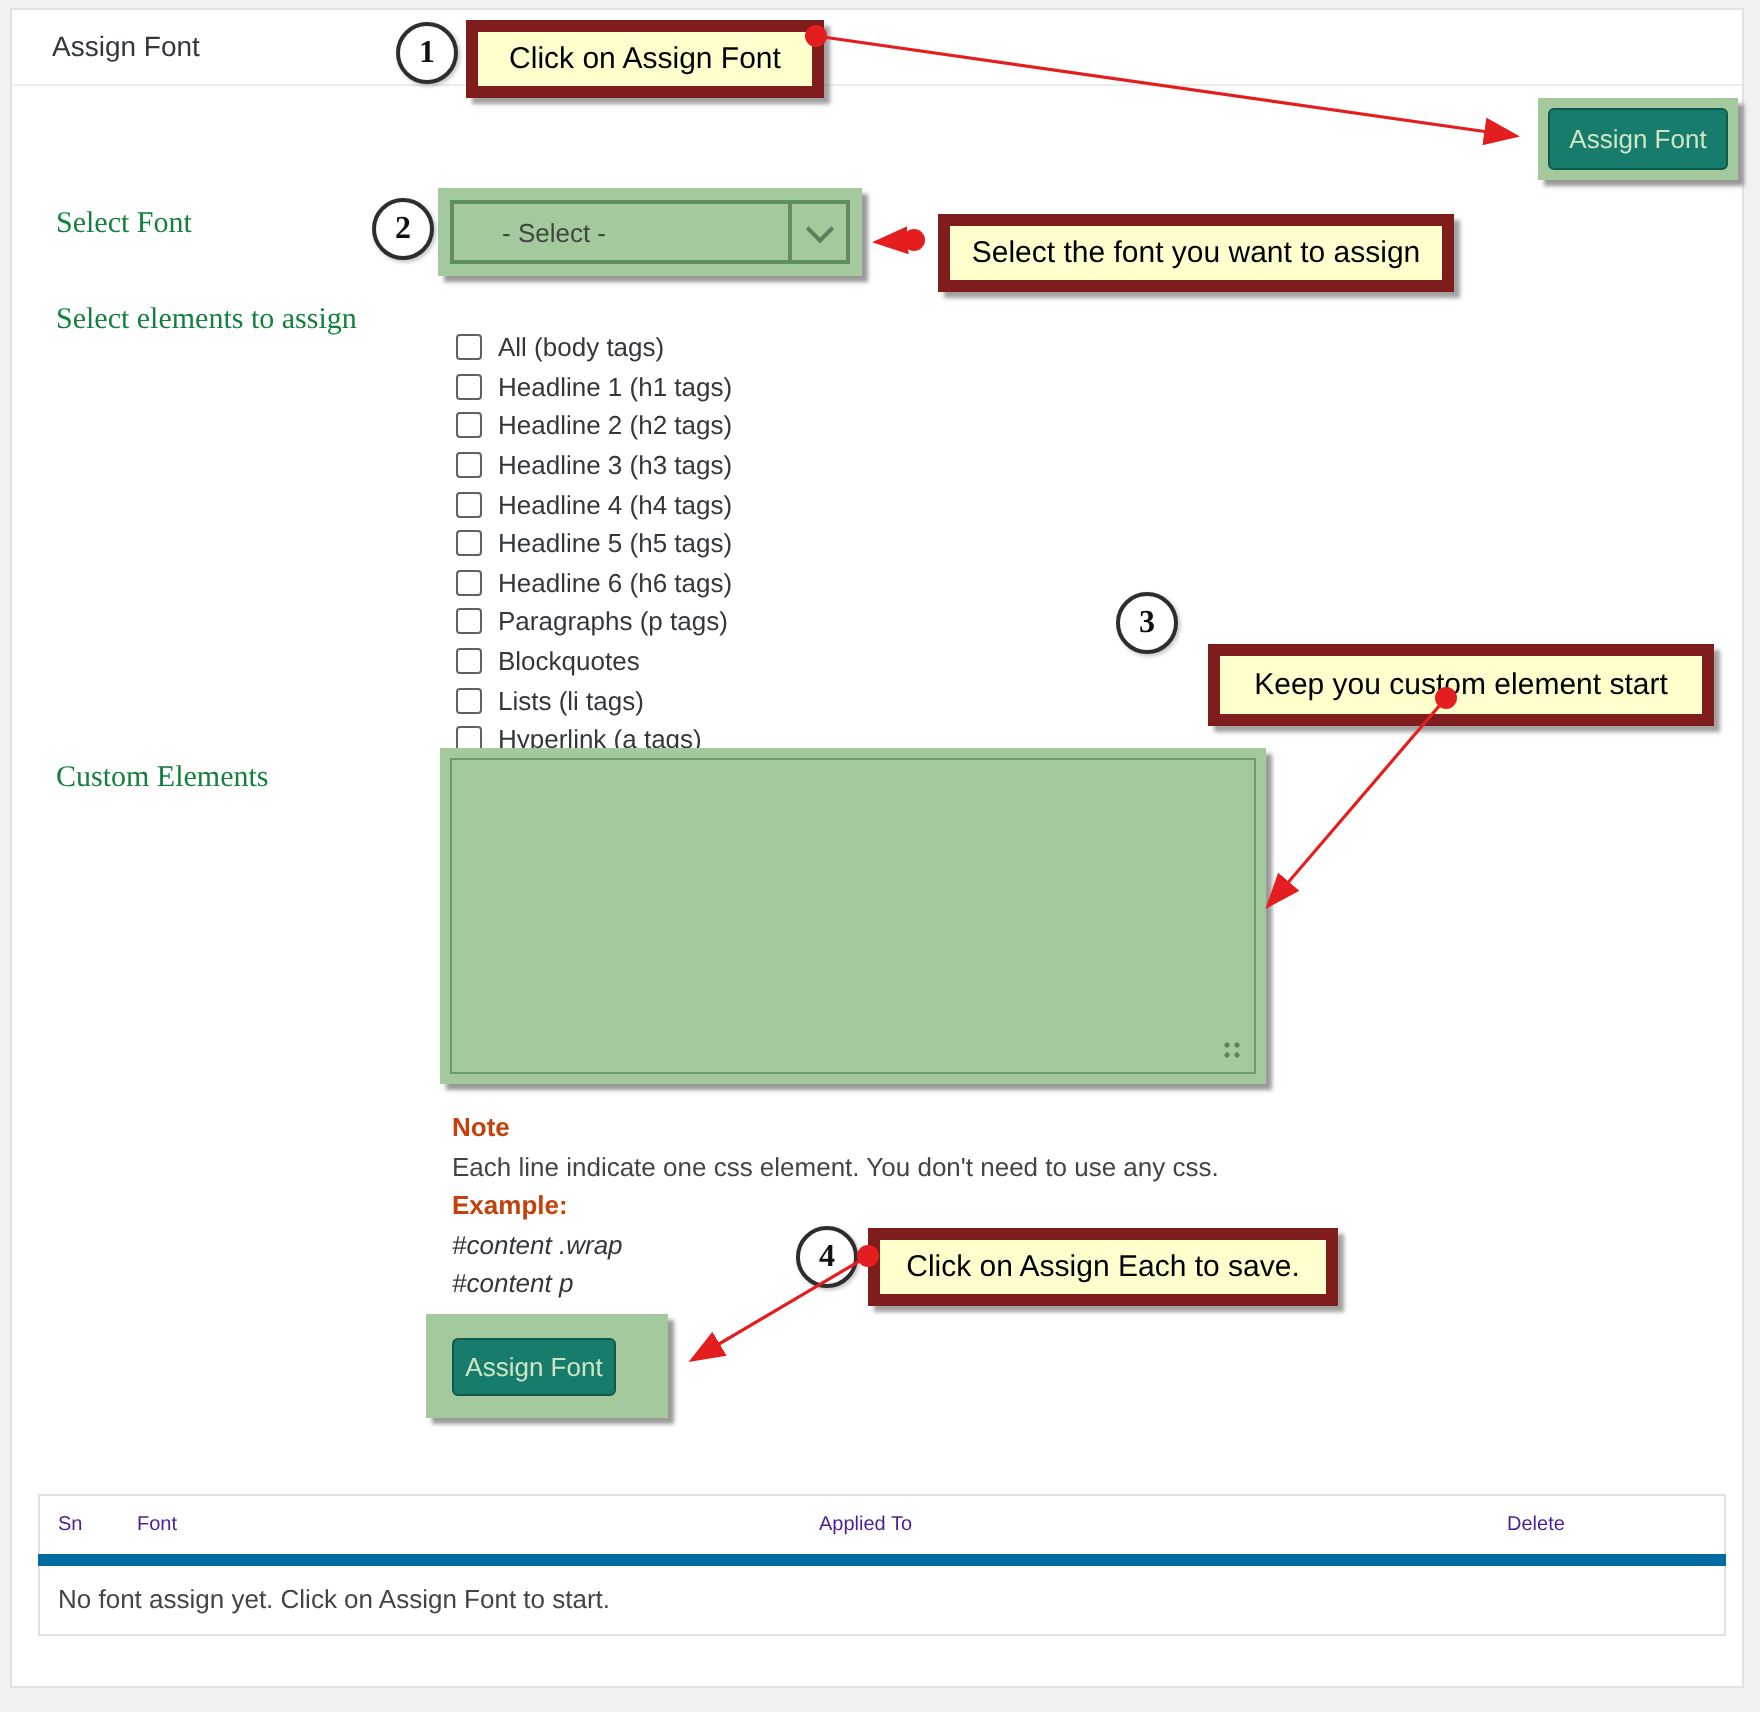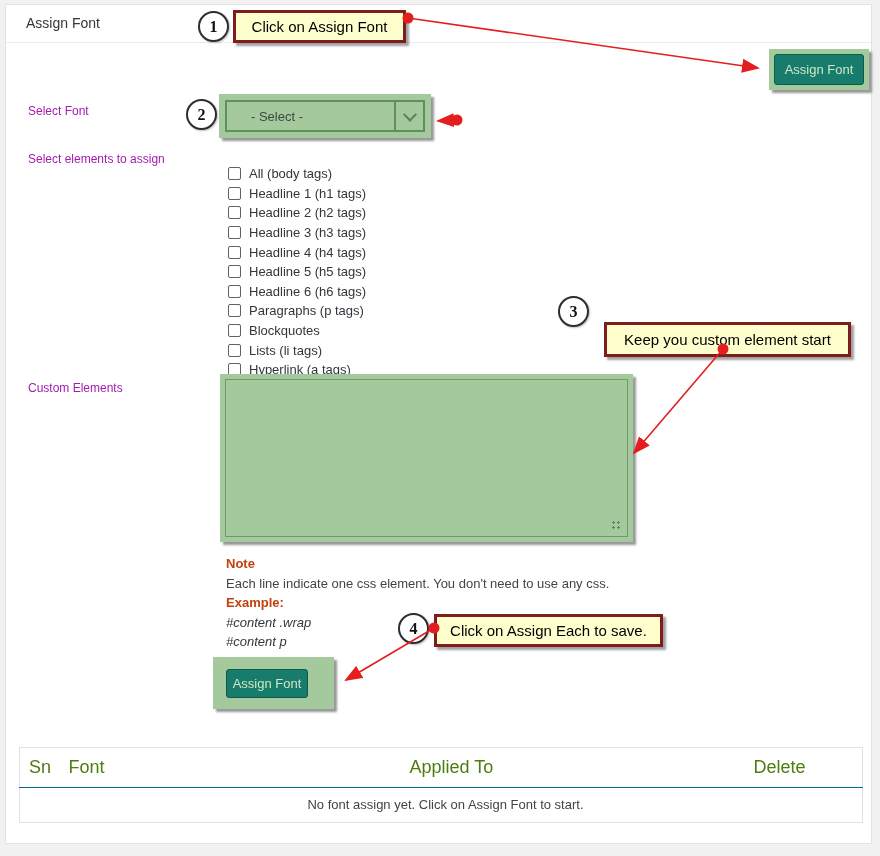--- a/index.html
+++ b/index.html
@@ -9,21 +9,21 @@
   }
   .panel{
     position:absolute;left:5px;top:4px;width:865px;height:838px;
     background:#ffffff;border:1px solid #e2e2e2;
   }
   .page-title{position:absolute;left:20px;top:10px;font-size:14px;color:#32373c;}
   .divider{position:absolute;left:0;right:0;top:37px;border-top:1px solid #ececec;height:0;}
 
   
   .callout{
-    position:absolute;background:#ffffcd;border:3px solid #7f1d1d;
+    position:absolute;background:#ffffcd;border:6px solid #7f1d1d;
     box-shadow:3px 3px 2px rgba(110,110,110,.65);
     font-size:15px;color:#000;display:flex;align-items:center;justify-content:center;
     text-align:center;white-space:nowrap;z-index:4;
   }
   .step-circle{
     position:absolute;width:31px;height:31px;box-sizing:border-box;
     border:2px solid #2d2d2d;border-radius:50%;background:#fff;
     display:flex;align-items:center;justify-content:center;
     font-family:"Liberation Serif",serif;font-weight:bold;font-size:16px;color:#111;
     box-shadow:1px 1px 2px rgba(0,0,0,.25);z-index:4;
@@ -51,42 +51,42 @@
 
   
   .ta-inner{position:absolute;inset:5px;border:1px solid #6e9b69;}
   .grip{
     position:absolute;right:6px;bottom:6px;width:11px;height:11px;
     background-image:radial-gradient(circle,#66805f 1.2px,transparent 1.4px);
     background-size:5px 5px;background-position:100% 100%;
   }
 
   
-  .flabel{position:absolute;font-size:12px;color:#a21caf;white-space:nowrap;}
+  .flabel{position:absolute;font-size:15px;color:#15803d;white-space:nowrap;font-family:Liberation Serif, serif;}
   .cb-list{position:absolute;left:222px;top:159px;display:flex;flex-direction:column;}
   .cb-row{height:19.6px;display:flex;align-items:center;}
   .cb{width:13px;height:13px;box-sizing:border-box;border:1px solid #616161;border-radius:2px;
     background:#fff;margin-right:8px;flex:none;cursor:pointer;}
   .cb-label{font-size:13px;color:#32373c;white-space:nowrap;}
 
   
   .note-block{position:absolute;left:220px;top:549px;font-size:13px;color:#444;line-height:19.5px;}
   .nb-bold{font-weight:bold;color:#c2410c;}
   .nb-italic{font-style:italic;color:#32373c;}
 
   
   .fonts-table{
     position:absolute;left:13px;top:742px;width:844px;border-collapse:collapse;
     background:#fff;border:1px solid #e1e1e1;table-layout:fixed;
   }
   .fonts-table th{
-    font-weight:400;text-align:left;font-size:18px;color:#4d7c0f;
-    padding:9px 0 9px 9px;border-bottom:1px solid #0369a1;overflow:hidden;
-  }
-  .fonts-table td{font-size:13px;color:#444;padding:9px 0 10px 9px;text-align:center;}
+    font-weight:400;text-align:left;font-size:10px;color:#4c1d95;
+    padding:9px 0 9px 9px;border-bottom:6px solid #0369a1;overflow:hidden;
+  }
+  .fonts-table td{font-size:13px;color:#444;padding:9px 0 10px 9px;}
 
   svg.arrows{position:absolute;inset:0;z-index:5;pointer-events:none;}
 </style>
 </head>
 <body>
 
 <div class="panel">
 
   <div class="page-title">Assign Font</div>
   <div class="divider"></div>
@@ -105,20 +105,21 @@
     <span>2</span>
   </div>
   <div class="hl" style="left:213px;top:89px;width:212px;height:44px;">
     <div class="sel-inner">
       <span class="sel-value">- Select -</span>
       <span class="sel-arrow-box">
         <span class="chev"></span>
       </span>
     </div>
   </div>
+  <div class="callout" style="left:463px;top:102px;width:246px;height:27px;">Select the font you want to assign</div>
 
   <div class="flabel" style="left:22px;top:147px;">Select elements to assign</div>
   <div class="cb-list">
     <div class="cb-row">
         <span class="cb"></span>
         <span class="cb-label">All (body tags)</span>
       </div>
     <div class="cb-row">
         <span class="cb"></span>
         <span class="cb-label">Headline 1 (h1 tags)</span>

